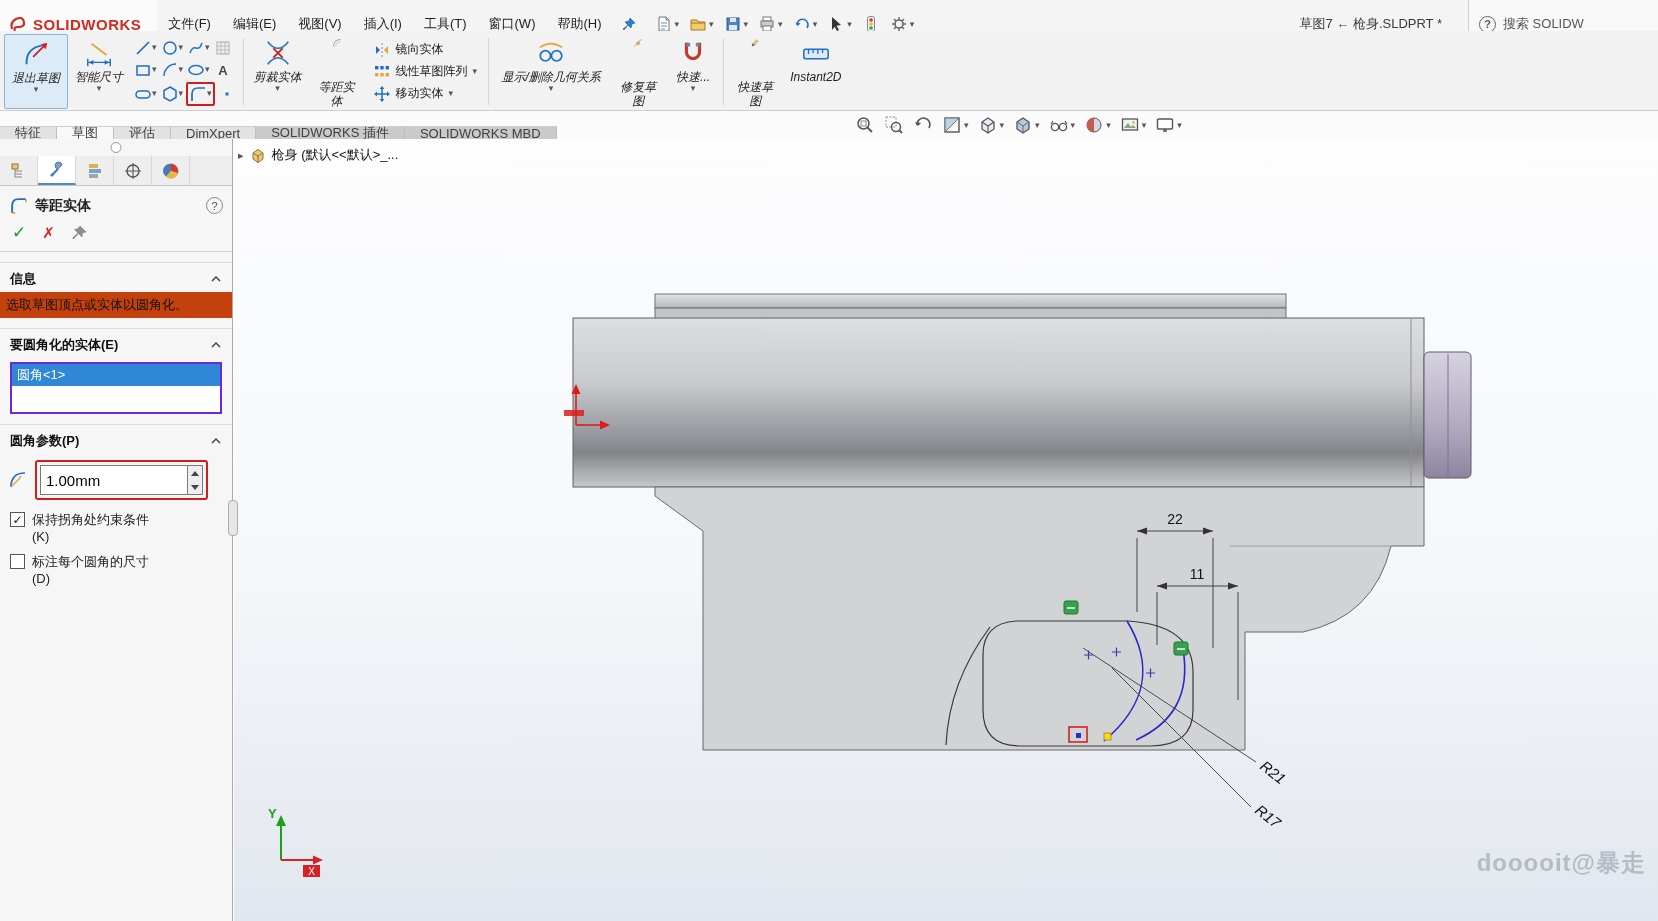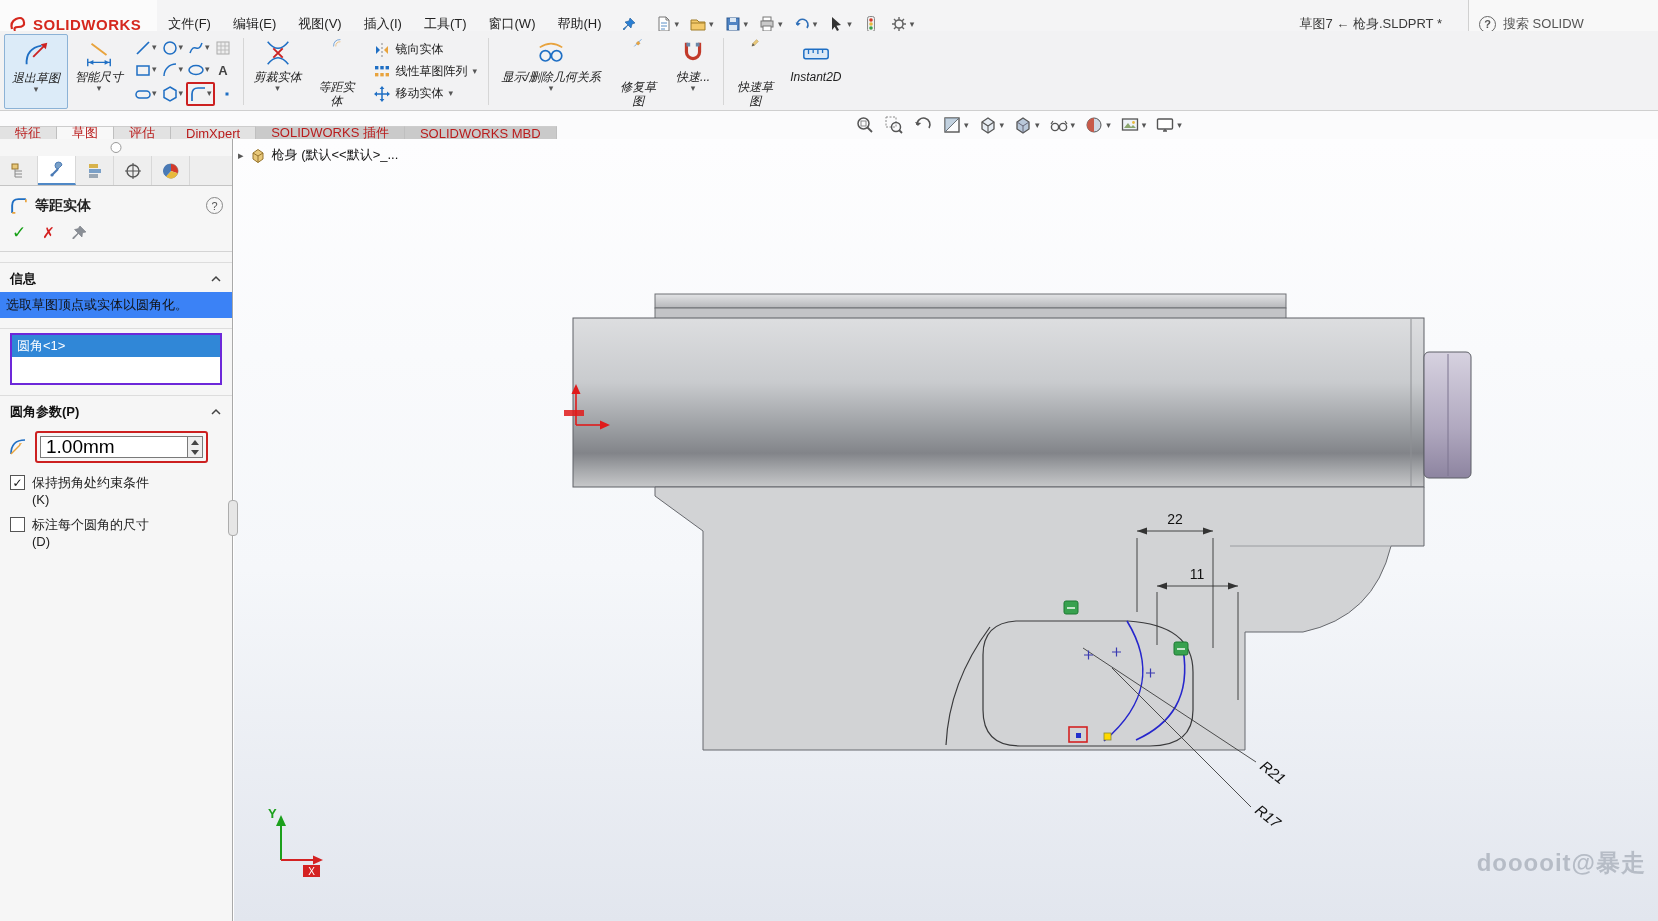--- a/index.html
+++ b/index.html
@@ -41,21 +41,21 @@
   .rb-tool { display:flex; align-items:center; padding:1px; border-radius:2px; }
   .rb-tool svg { width:18px; height:18px; }
   .red-box { border:2px solid #cc2020; border-radius:2px; display:flex; align-items:center; }
   .rb-col { display:flex; flex-direction:column; justify-content:center; gap:4px; padding:0 8px; }
   .rb-row { display:flex; align-items:center; gap:5px; font-size:12px; }
   .rb-row svg { width:18px; height:18px; }
 
   
   .tabrow { position:absolute; top:111px; left:0; width:100%; height:28px; background:#fbfbfc; display:flex; }
   .tab { padding:0 15px; display:flex; align-items:center; background:#e2e2e2;
-    border-right:1px solid #bfbfbf; border-top:1px solid #cdcdcd; color:#b91c1c; white-space:nowrap;margin-top:15px; }
+    border-right:1px solid #bfbfbf; border-top:1px solid #cdcdcd; color:#404040; white-space:nowrap;margin-top:15px; }
   .tab.active { background:#f8f8f8; }
   .tab.dark { background:#cacaca; }
   .headsup { position:absolute; left:855px; top:114px; height:22px; display:flex; align-items:center; gap:9px; }
   .hu-btn { display:flex; align-items:center; gap:2px; }
 
   
   .panel { position:absolute; left:0; top:139px; width:233px; bottom:0; background:#f6f6f6;
     border-right:1px solid #a9a9a9; }
   .panel-collapse { position:absolute; left:50%; top:3px; transform:translateX(-50%);
     width:11px; height:11px; border-radius:50%; border:1.5px solid #9a9a9a; background:#fff; }
@@ -67,27 +67,27 @@
   .pm-header { display:flex; align-items:center; gap:7px; padding:10px 9px 4px; }
   .pm-title { font-weight:bold; font-size:14px; }
   .pm-help { margin-left:auto; width:17px; height:17px; border-radius:50%; border:1.5px solid #888;
     color:#555; font-size:11px; display:flex; align-items:center; justify-content:center; }
   .pm-actions { display:flex; align-items:center; gap:16px; padding:3px 12px 8px; border-bottom:1px solid #d4d4d4; }
   .pm-check { color:#17a017; font-size:17px; font-weight:bold; }
   .pm-x { color:#d42020; font-size:15px; font-weight:bold; }
   .sec { border-top:1px solid #ddd; margin-top:10px; }
   .sec-h { display:flex; align-items:center; justify-content:space-between; padding:7px 10px 4px;
     font-weight:bold; color:#111; }
-  .msg { background:#3b82f6; padding:4px 6px; font-size:13px; color:#111; }
+  .msg { background:#c2410c; padding:4px 6px; font-size:13px; color:#111; }
   .listbox { margin:4px 10px 2px; height:52px; background:#fff; border:2px solid #6d28d9; }
   .list-sel { background:#3087d7; color:#fff; padding:2px 5px; font-size:13px; }
   .radius-row { display:flex; align-items:center; gap:7px; padding:6px 8px 4px; }
   .radius-wrap { border:2px solid #cc2020; border-radius:3px; padding:3px; display:flex; align-items:stretch; }
-  .radius-input { width:148px; height:22px; border:1px solid #7a7a7a; background:#fff;
-    padding:0 5px; font-size:19px; font-family:inherit; }
+  .radius-input { width:148px; height:30px; border:1px solid #7a7a7a; background:#fff;
+    padding:0 5px; font-size:15px; font-family:inherit; }
   .spinner { width:15px; border:1px solid #7a7a7a; border-left:none; background:#eee;
     display:flex; flex-direction:column; }
   .spin { flex:1; display:flex; align-items:center; justify-content:center; }
   .tri-up { width:0; height:0; border-left:4px solid transparent; border-right:4px solid transparent; border-bottom:5px solid #444; }
   .tri-dn { width:0; height:0; border-left:4px solid transparent; border-right:4px solid transparent; border-top:5px solid #444; }
   .chk-row { display:flex; gap:7px; padding:7px 10px 1px; align-items:flex-start; }
   .chk { width:15px; height:15px; border:1px solid #555; background:#fff; flex:none;
     display:flex; align-items:center; justify-content:center; font-size:12px; font-weight:bold; color:#111; margin-top:1px; }
   .chk-lbl span { display:block; line-height:17px; }
   .splitter-handle { position:absolute; left:228px; top:500px; width:10px; height:36px; z-index:5;
@@ -542,20 +542,26 @@
         <div class="sec-h">
           <span>信息</span>
           <svg width="12" height="8" viewBox="0 0 12 8">
               <path d="M2 6L6 2l4 4" fill="none" stroke="#444" stroke-width="1.5"></path>
             </svg>
         </div>
         <div class="msg">选取草图顶点或实体以圆角化。</div>
       </div>
 
       <div class="sec">
+        <div class="sec-h">
+          <span>要圆角化的实体(E)</span>
+          <svg width="12" height="8" viewBox="0 0 12 8">
+              <path d="M2 6L6 2l4 4" fill="none" stroke="#444" stroke-width="1.5"></path>
+            </svg>
+        </div>
         <div class="listbox">
           <div class="list-sel">圆角&lt;1&gt;</div>
         </div>
       </div>
 
       <div class="sec">
         <div class="sec-h">
           <span>圆角参数(P)</span>
           <svg width="12" height="8" viewBox="0 0 12 8">
               <path d="M2 6L6 2l4 4" fill="none" stroke="#444" stroke-width="1.5"></path>

